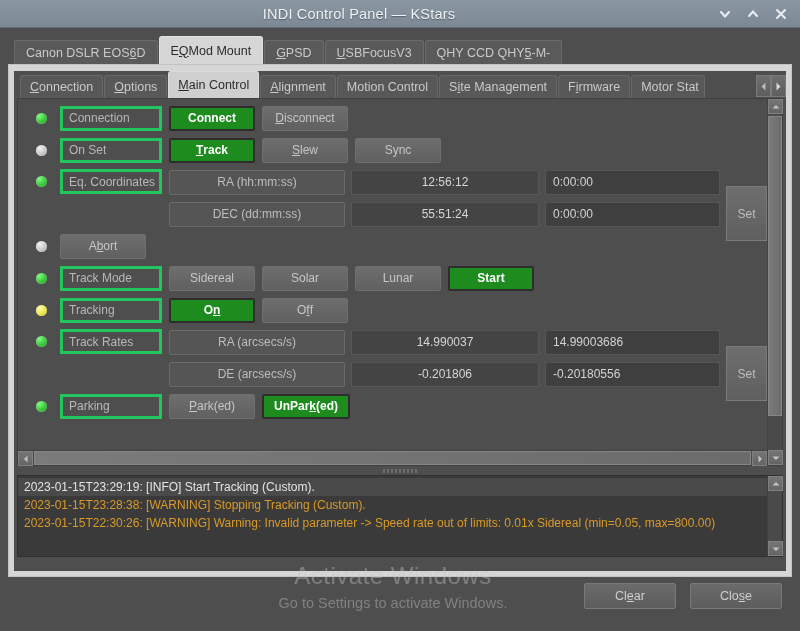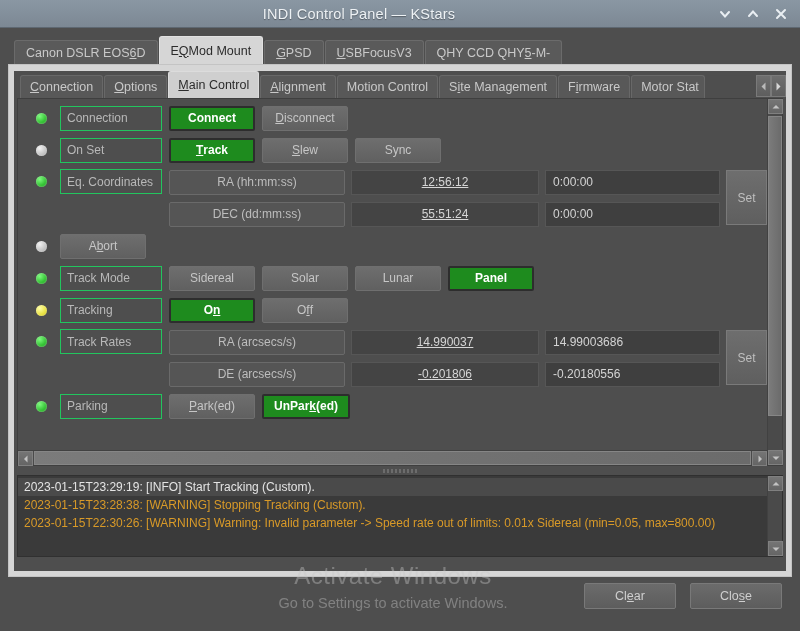--- a/index.html
+++ b/index.html
@@ -189,21 +189,21 @@
   }
   .led.green  { background: radial-gradient(circle at 34% 30%, #7dfb7d, #2fbe2f 62%, #1d8b1d); }
   .led.grey   { background: radial-gradient(circle at 34% 30%, #f2f2f2, #c2c2c2 62%, #9a9a9a); }
   .led.yellow { background: radial-gradient(circle at 34% 30%, #ffffa8, #e8e03c 62%, #b5ad1c); }
 
   .plabel {
     width: 102px;
     height: 25px;
     flex: 0 0 auto;
     background: #4e4e4e;
-    border: 1px solid #22c55e;
+    border: 3px solid #22c55e;
     color: #b8b8b8;
     font-size: 12px;
     display: flex; align-items: center;
     padding: 0 6px;
     margin-right: 7px;
     white-space: nowrap;
     overflow: hidden;
   }
 
   
@@ -245,42 +245,41 @@
     white-space: nowrap;
   }
   .numval {
     width: 188px; height: 25px;
     background: #444444;
     border: 1px solid #565656;
     color: #d6d6d6;
     font-size: 12px;
     display: flex; align-items: center; justify-content: center;
     margin-right: 6px;
-    text-decoration: underline;
   }
   .numedit {
     width: 175px; height: 25px;
     background: #3f3f3f;
     border: 1px solid #565656;
     color: #d4d4d4;
     font-size: 12px;
     display: flex; align-items: center;
     padding: 0 7px;
     margin-right: 6px;
   }
   .setbtn {
     width: 46px;
     height: 55px;
     background: linear-gradient(#6e6e6e, #5f5f5f);
     border: 1px solid #7a7a7a;
     color: #bfbfbf;
     font-size: 12px;
     display: flex; align-items: center; justify-content: center;
     cursor: default;
-    margin-top: 1px;
+    margin-top: 17px;
   }
 
   
   .vsb {
     width: 15px;
     background: #4a4a4a;
     border-left: 1px solid #414141;
     display: flex; flex-direction: column;
     flex: 0 0 auto;
   }
@@ -489,21 +488,21 @@
                 <span class="led grey"></span>
                 <span class="pbtn">A<span class="mn">b</span>ort</span>
               </div>
 
               <div class="prow">
                 <span class="led green"></span>
                 <span class="plabel">Track Mode</span>
                 <span class="pbtn">Sidereal</span>
                 <span class="pbtn">Solar</span>
                 <span class="pbtn">Lunar</span>
-                <span class="pbtn on">Panel</span>
+                <span class="pbtn on">Start</span>
               </div>
 
               <div class="prow">
                 <span class="led yellow"></span>
                 <span class="plabel">Tracking</span>
                 <span class="pbtn on">O<span class="mn">n</span></span>
                 <span class="pbtn">O<span class="mn">f</span>f</span>
               </div>
 
               <div class="prow tall">

